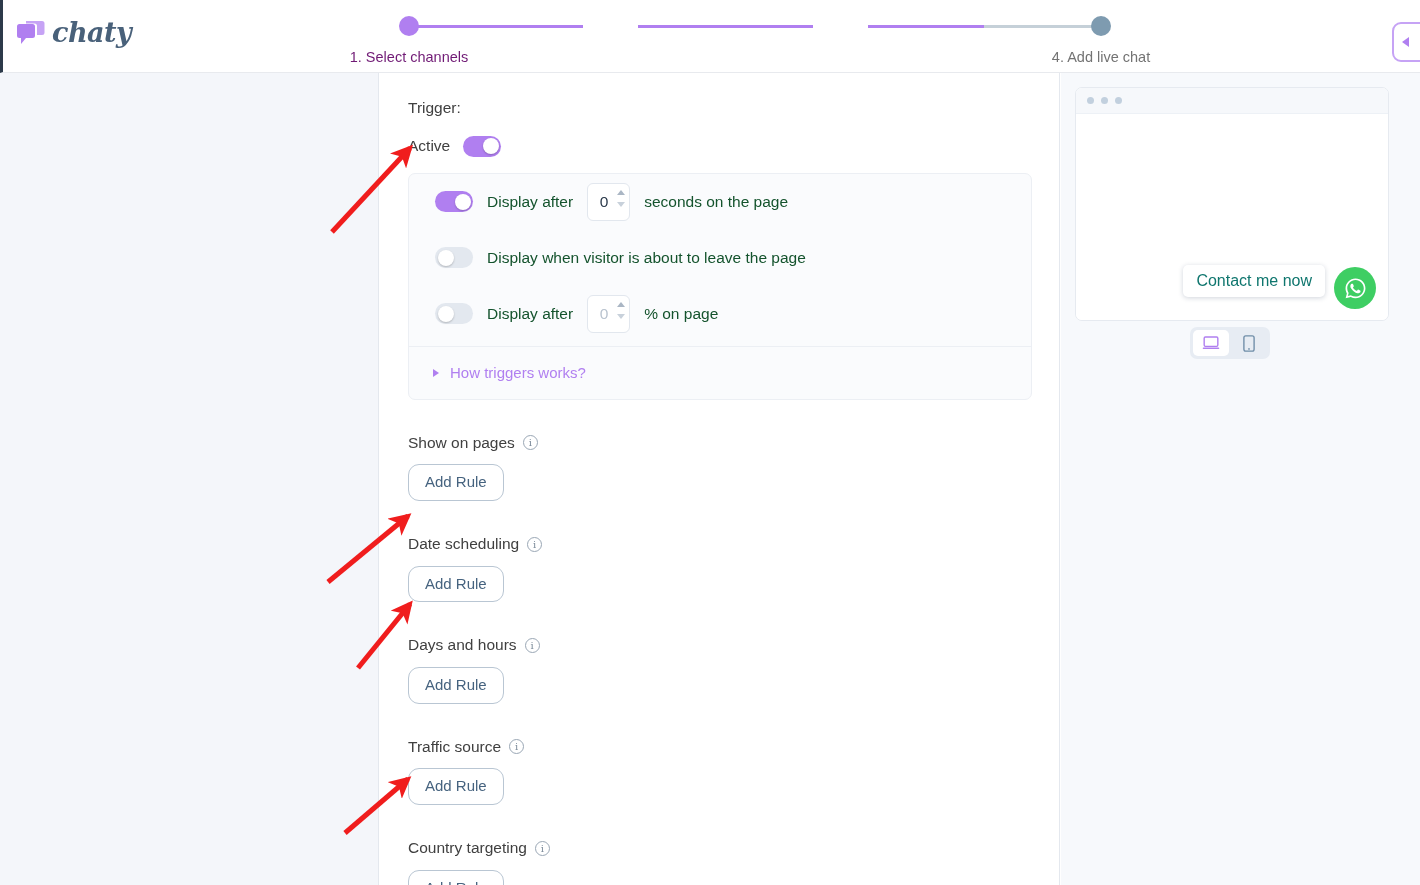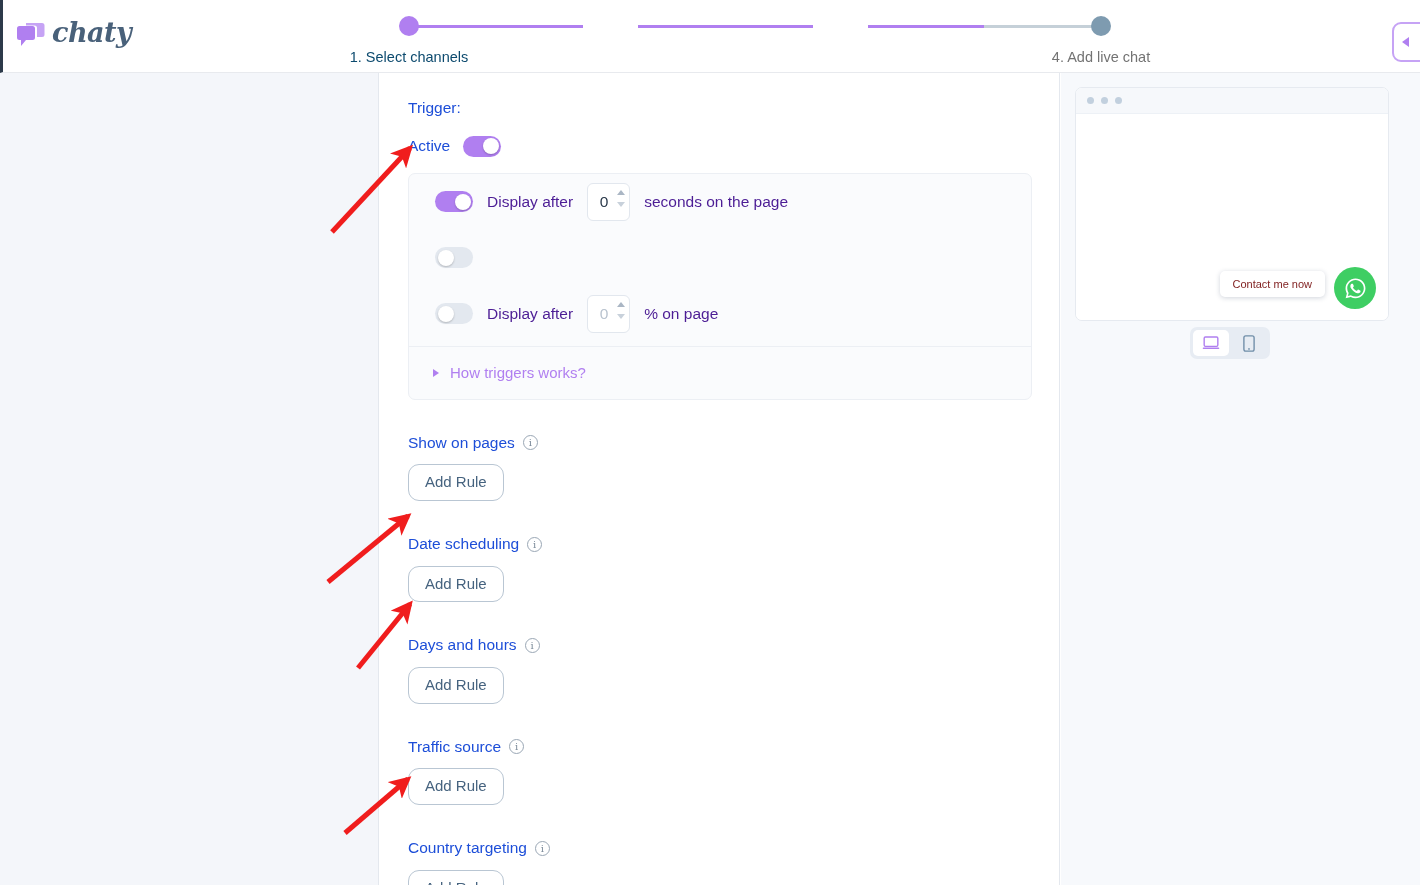--- a/index.html
+++ b/index.html
@@ -20,21 +20,21 @@
     width: 1420px; height: 73px;
     background: #ffffff;
     border-bottom: 1px solid #e8eaee;
     border-left: 3px solid #2d3a4a;
   }
 
   .logo {
     position: absolute;
     left: 14px; top: 17px;
     display: flex;
-    align-items: flex-end;
+    align-items: center;
     gap: 7px;
   }
   .logo-mark { width: 28px; height: 26px; display: block; }
   .logo-text {
     font-family: "DejaVu Serif", serif;
     font-style: italic;
     font-weight: bold;
     font-size: 27px;
     color: #49617a;
     letter-spacing: -0.5px;
@@ -69,21 +69,21 @@
   .step-dot {
     width: 20px; height: 20px;
     border-radius: 50%;
     margin: 0 auto;
     background: #b07ff0;
   }
   .step.inactive .step-dot { background: #7e9bb0; }
   .step-label {
     margin-top: 13px;
     font-size: 14.5px;
-    color: #0c4a6e;
+    color: #701a75;
     white-space: nowrap;
   }
   .step.inactive .step-label { color: #737373; }
 
   
   .topright-btn {
     position: absolute;
     right: -12px; top: 22px;
     width: 40px; height: 40px;
     border: 2px solid #c6a3f5;
@@ -122,21 +122,21 @@
     left: 1061px; top: 73px;
     width: 359px; height: 812px;
     background: #f7f9fc;
   }
 
   
   .content-inner { position: relative; padding: 26px 0 0 28px; }
 
   .field-label {
     font-size: 15.5px;
-    color: #1d4ed8;
+    color: #404040;
     line-height: 1.2;
   }
   .trigger-title { margin-bottom: 18px; }
 
   .active-row {
     display: flex;
     align-items: center;
     gap: 13px;
     margin-bottom: 16px;
   }
@@ -170,21 +170,21 @@
   }
   .trigger-row {
     display: flex;
     align-items: center;
     gap: 14px;
     padding: 0 0 0 26px;
     height: 56px;
   }
   .trigger-row .rtext {
     font-size: 15.5px;
-    color: #4c1d95;
+    color: #14532d;
   }
 
   .num-wrap {
     position: relative;
     display: inline-flex;
     align-items: center;
     width: 43px; height: 38px;
     background: #ffffff;
     border: 1px solid #e2e7ee;
     border-radius: 6px;
@@ -283,22 +283,22 @@
   }
   .bdot { width: 7px; height: 7px; border-radius: 50%; background: #c2d0de; }
   .browser-body { position: relative; height: 207px; background: #fff; }
 
   .chat-tip {
     position: absolute;
     right: 63px; bottom: 24px;
     background: #ffffff;
     border-radius: 5px;
     padding: 7px 13px;
-    font-size: 11px;
-    color: #7f1d1d;
+    font-size: 16px;
+    color: #0f766e;
     white-space: nowrap;
     box-shadow: 0 1px 5px rgba(40,60,90,.22);
   }
   .wa-bubble {
     position: absolute;
     right: 12px; bottom: 12px;
     width: 42px; height: 42px;
     border-radius: 50%;
     background: #3ece63;
     display: flex;
@@ -390,20 +390,21 @@
           <span class="spin">
             <i class="up"></i>
             <i class="dn"></i>
           </span>
         </span>
         <span class="rtext">seconds on the page</span>
       </div>
 
       <div class="trigger-row">
         <span class="toggle"></span>
+        <span class="rtext">Display when visitor is about to leave the page</span>
       </div>
 
       <div class="trigger-row">
         <span class="toggle"></span>
         <span class="rtext">Display after</span>
         <span class="num-wrap disabled">
           <span class="num-val">0</span>
           <span class="spin">
             <i class="up"></i>
             <i class="dn"></i>

